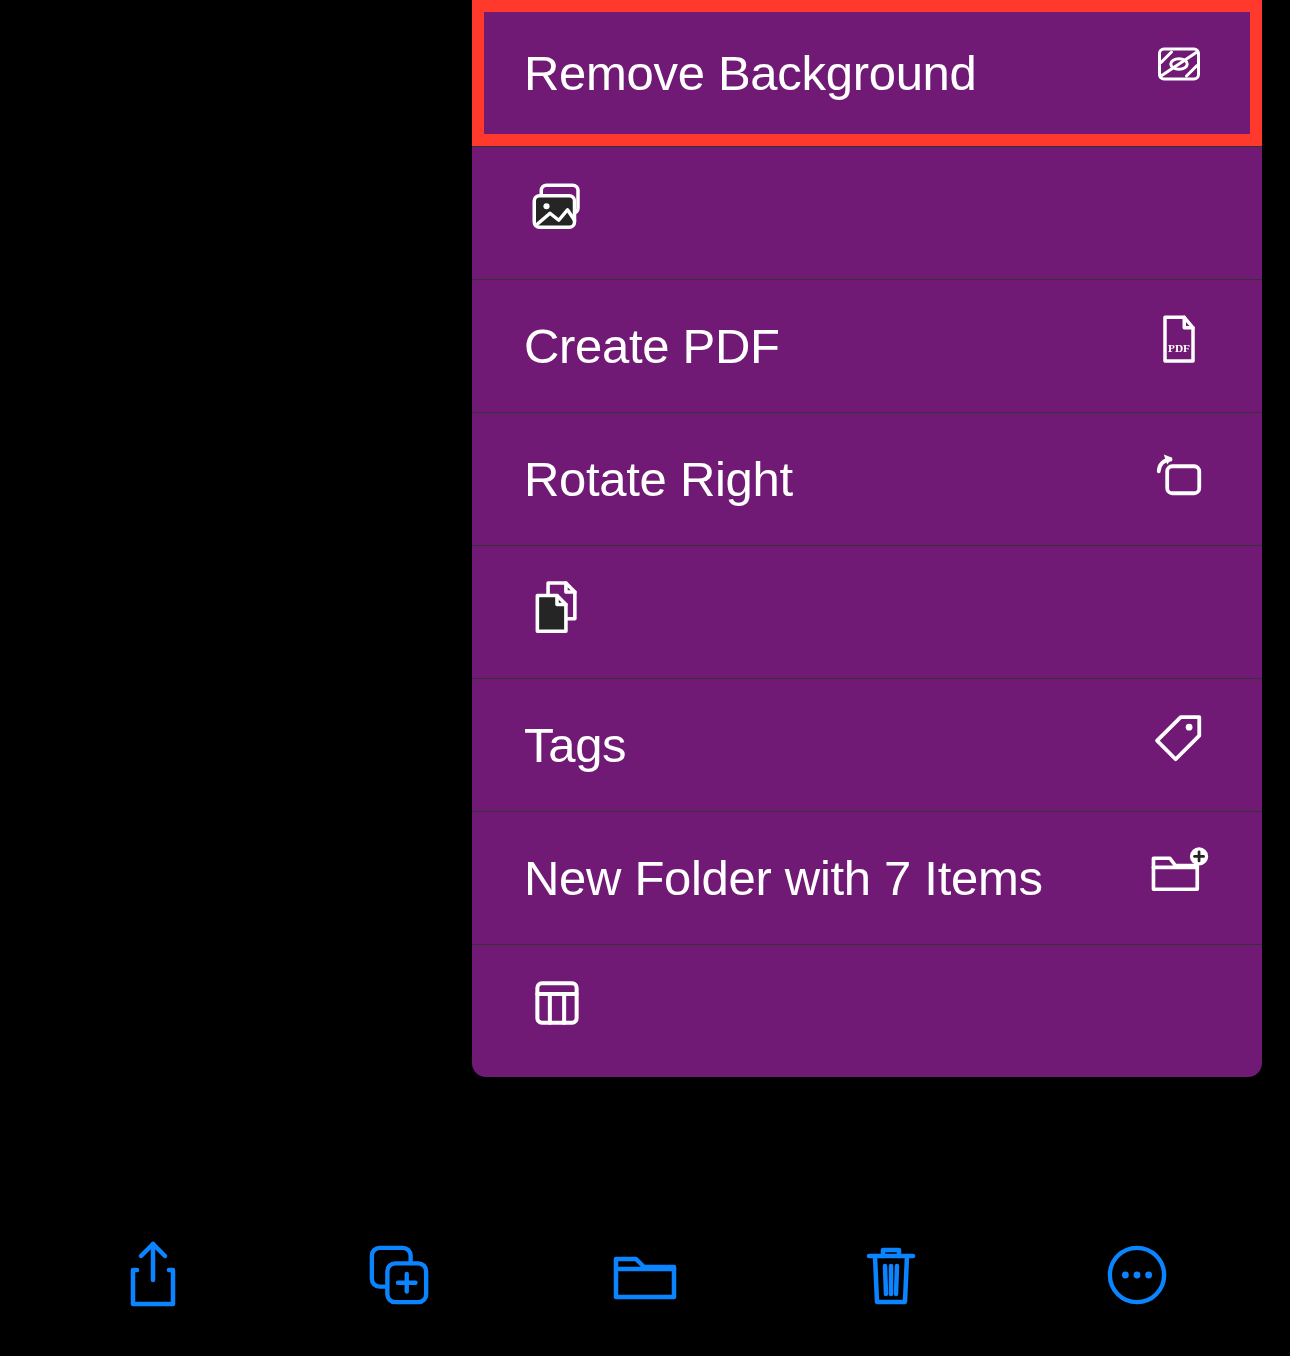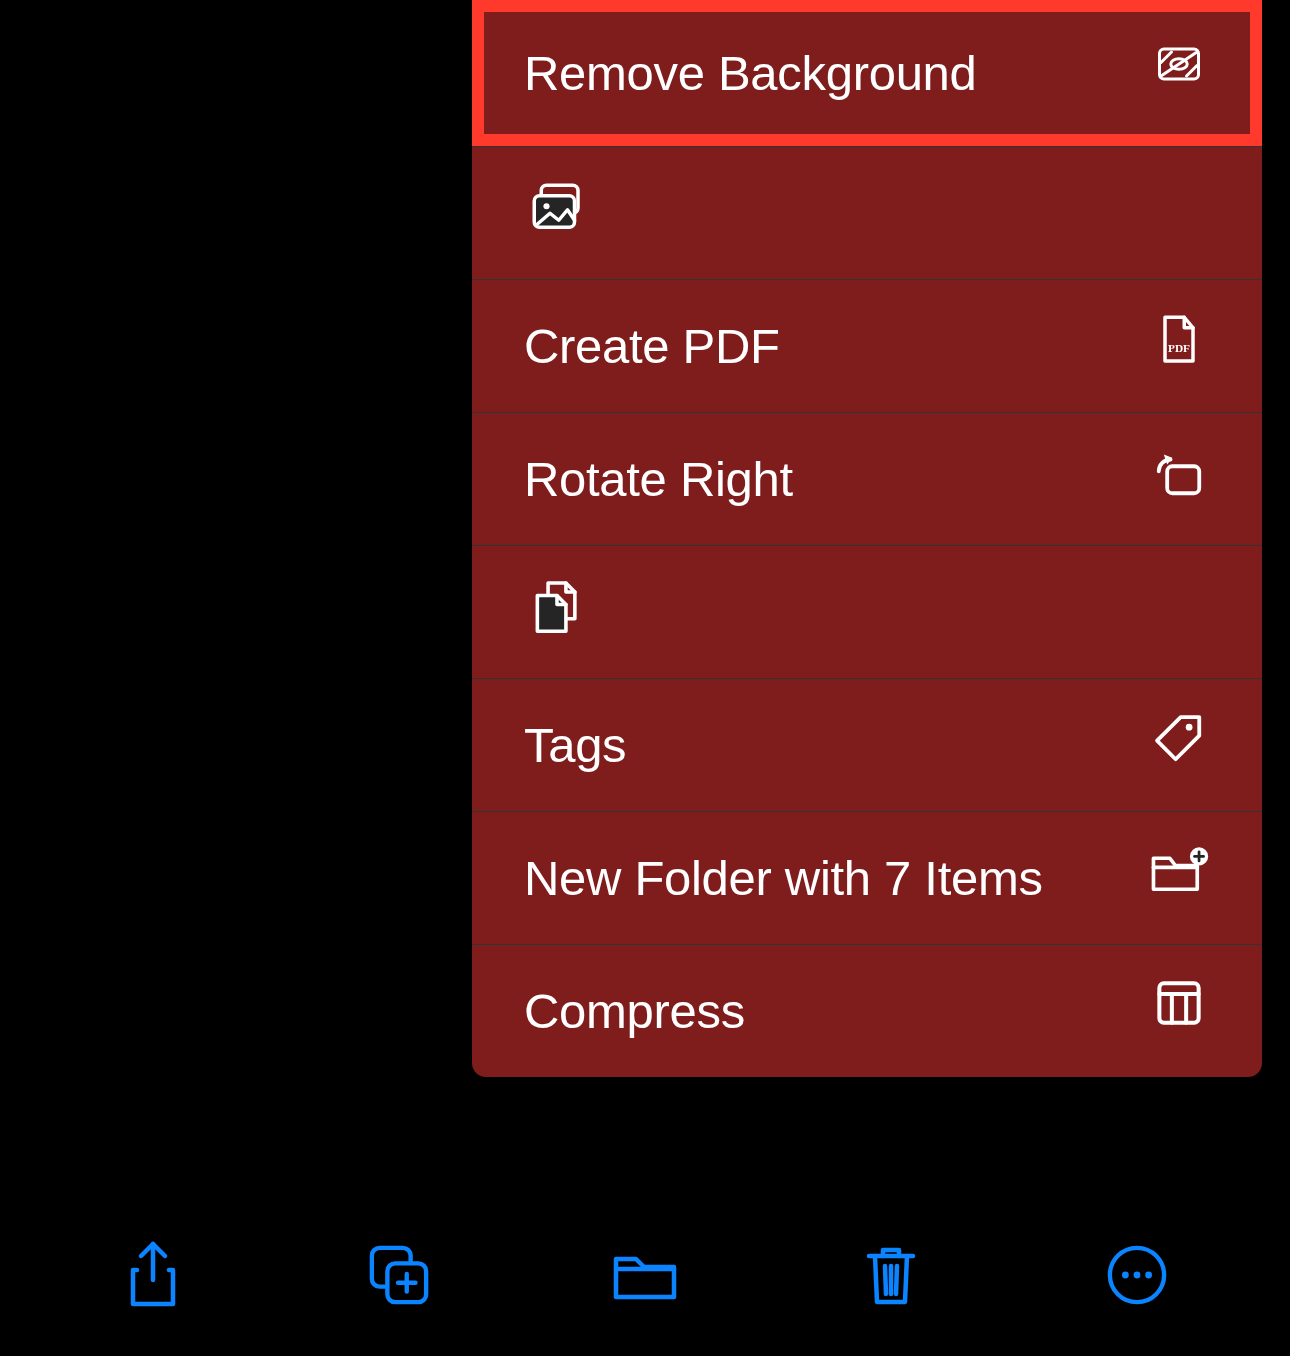--- a/index.html
+++ b/index.html
@@ -9,21 +9,21 @@
       background: #000000;
       font-family: -apple-system, BlinkMacSystemFont, 'SF Pro Text', 'Helvetica Neue', sans-serif;
       position: relative;
       overflow: hidden;
     }
     .menu {
       position: absolute;
       right: 28px;
       top: 0;
       width: 790px;
-      background: #7f1d1d;
+      background: #701a75;
       border-radius: 0 0 14px 14px;
       display: flex;
       flex-direction: column;
     }
     .menu-item {
       display: flex;
       align-items: center;
       justify-content: space-between;
       height: 133px;
       padding: 0 50px 0 52px;
@@ -156,21 +156,20 @@
         <path d="M6 14 H24 L30 22 H54 V48 H6 Z"></path>
         <line x1="6" y1="24" x2="54" y2="24"></line>
         <circle cx="56" cy="12" r="10" fill="#fff" stroke="none"></circle>
         <line x1="56" y1="7" x2="56" y2="17" stroke="#252525" stroke-width="3"></line>
         <line x1="51" y1="12" x2="61" y2="12" stroke="#252525" stroke-width="3"></line>
       </svg>
     </span>
   </div>
 
   <div class="menu-item">
-    <span class="menu-label">Compress</span>
     <span class="menu-icon">
       <svg viewBox="0 0 56 56" width="50" height="50" fill="none" stroke="#fff" stroke-width="4.5" stroke-linejoin="round" stroke-linecap="round">
         <rect x="6" y="6" width="44" height="44" rx="5"></rect>
         <line x1="6" y1="18" x2="50" y2="18"></line>
         <line x1="20" y1="18" x2="20" y2="50"></line>
         <line x1="36" y1="18" x2="36" y2="50"></line>
       </svg>
     </span>
   </div>
 

